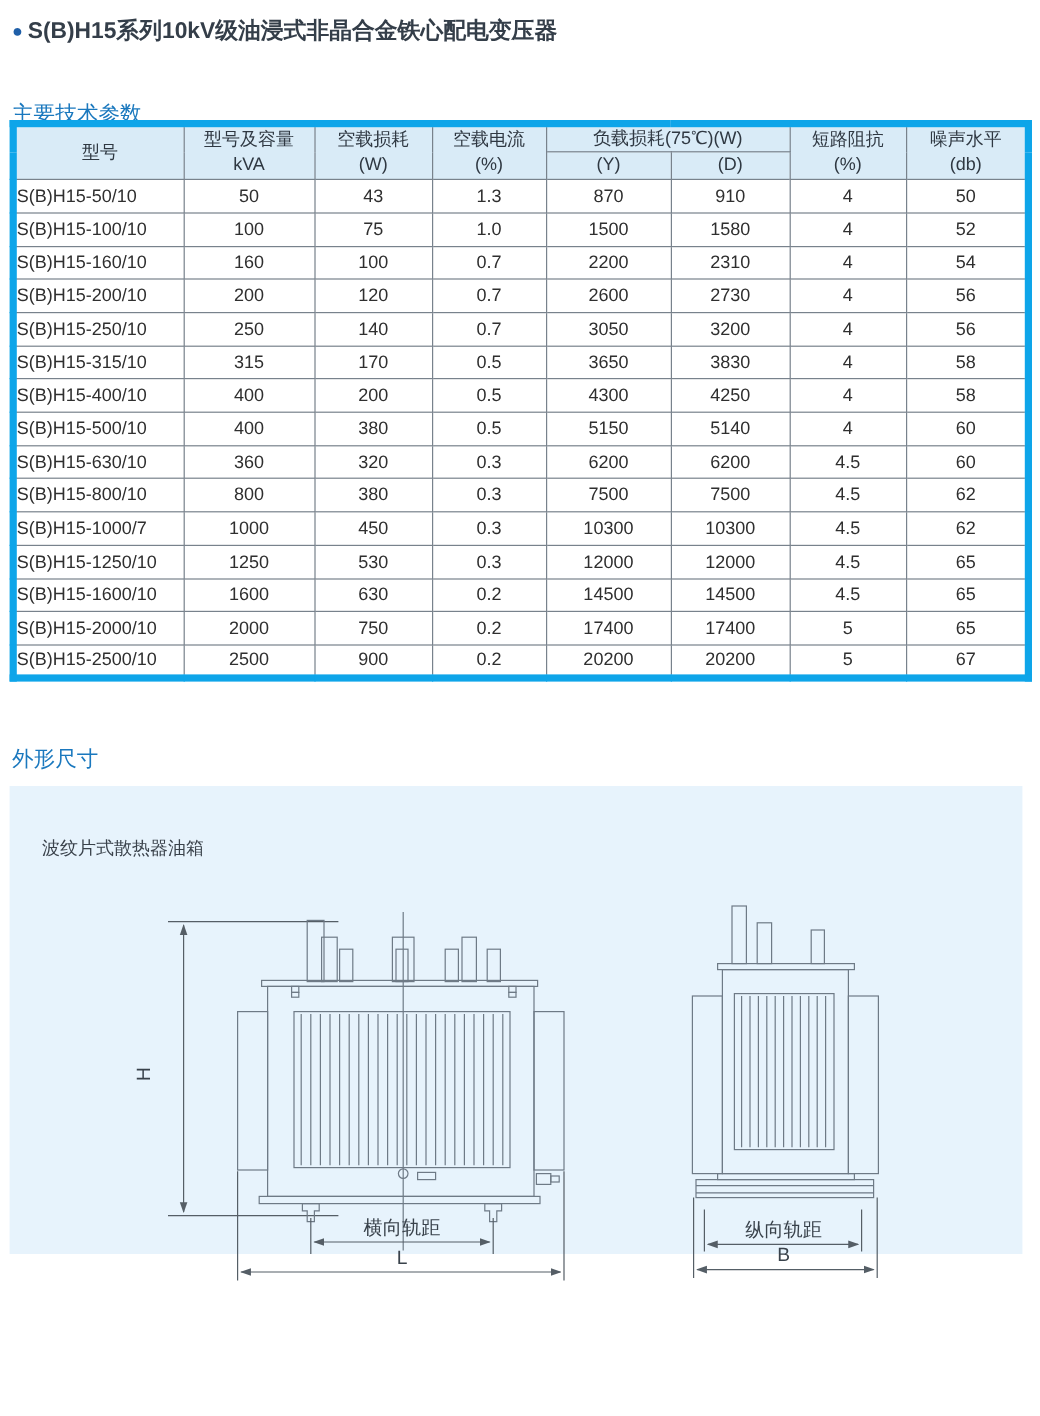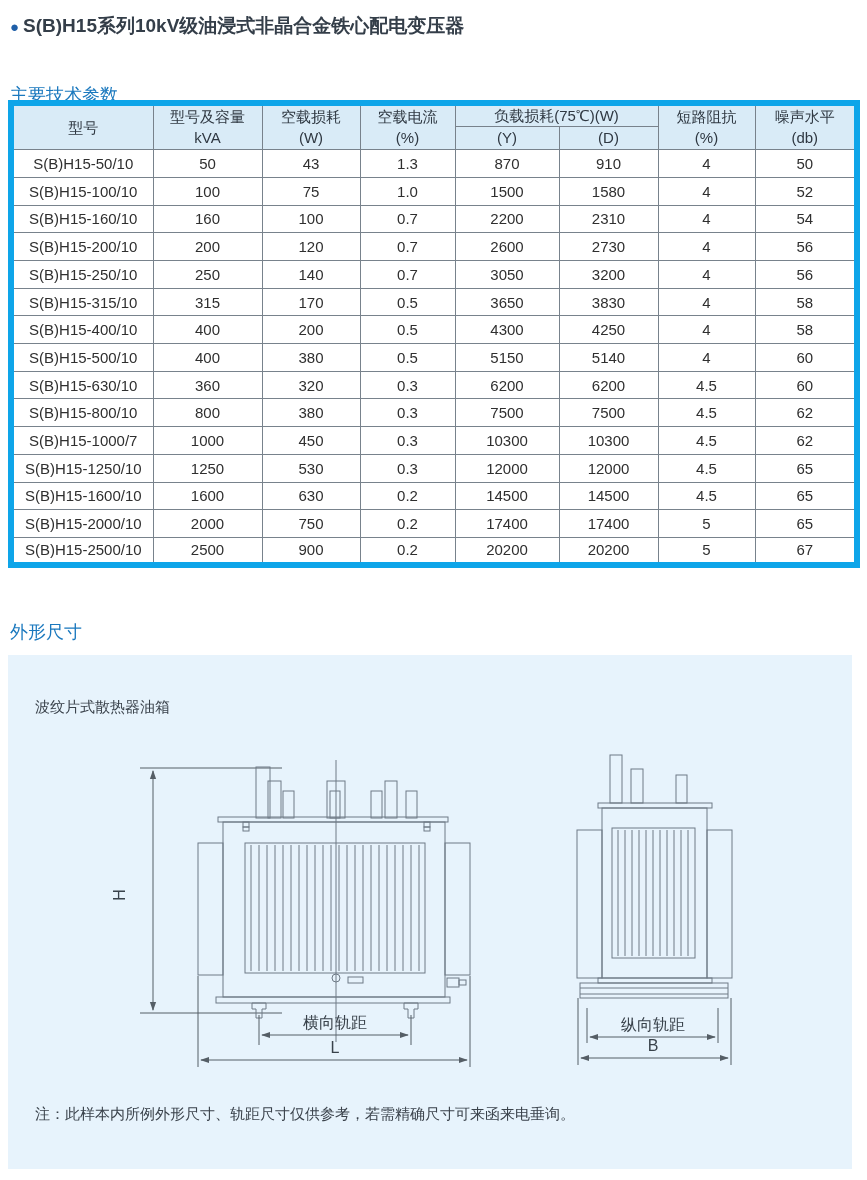--- a/index.html
+++ b/index.html
@@ -16,23 +16,23 @@
   .section-2 { top:620px; }
 
   .tbl-wrap { position:absolute; top:100px; left:8px; }
   table { border-collapse:collapse; table-layout:fixed; width:846px;
     font-size:15px; color:#2f2f2f; border:6px solid #0ea5e9; }
   th,td { border:1px solid #78828c; padding:0; }
   thead th { background:#d9ebf7; font-weight:normal; color:#2f3842;
     font-size:15px; line-height:1.35; vertical-align:middle; }
   thead tr.sub th { height:23px; }
   td { text-align:center; height:27.7px; }
-  td.model-cell { text-align:center; padding-left:0; }
-
-  .panel { position:absolute; top:655px; left:8px; width:844px; height:514px;
+  td.model-cell { text-align:left; padding-left:0; }
+
+  .panel { position:absolute; top:655px; left:8px; width:844px; height:390px;
     background:#e7f3fc; }
   .tank-label { position:absolute; top:43px; left:27px; font-size:15px; color:#3a424b; }
   .note { position:absolute; top:450px; left:27px; font-size:15px; color:#3a424b; }
   .drawing-svg { position:absolute; top:40px; left:0; }
 
   .draw { stroke:#6e7a86; stroke-width:1; fill:none; }
   .dim  { stroke:#555e66; stroke-width:1; fill:none; }
   .dim-text { fill:#39424b; font-size:16px; font-family:"Liberation Sans",sans-serif; }
 </style>
 </head>
@@ -329,14 +329,13 @@
       <path class="dim" d="M579 313 V348 M710 313 V348"></path>
       <line class="dim" x1="582" y1="342" x2="707" y2="342" marker-start="url(#arr)" marker-end="url(#arr)"></line>
       <text class="dim-text" x="645" y="335" text-anchor="middle">纵向轨距</text>
 
       <path class="dim" d="M570 303 V370 M723 303 V370"></path>
       <line class="dim" x1="573" y1="363" x2="720" y2="363" marker-start="url(#arr)" marker-end="url(#arr)"></line>
       <text class="dim-text" x="645" y="356" text-anchor="middle">B</text>
     </g>
   </svg>
 
-  <div class="note">注：此样本内所例外形尺寸、轨距尺寸仅供参考，若需精确尺寸可来函来电垂询。</div>
 </div>
 
 </body></html>

